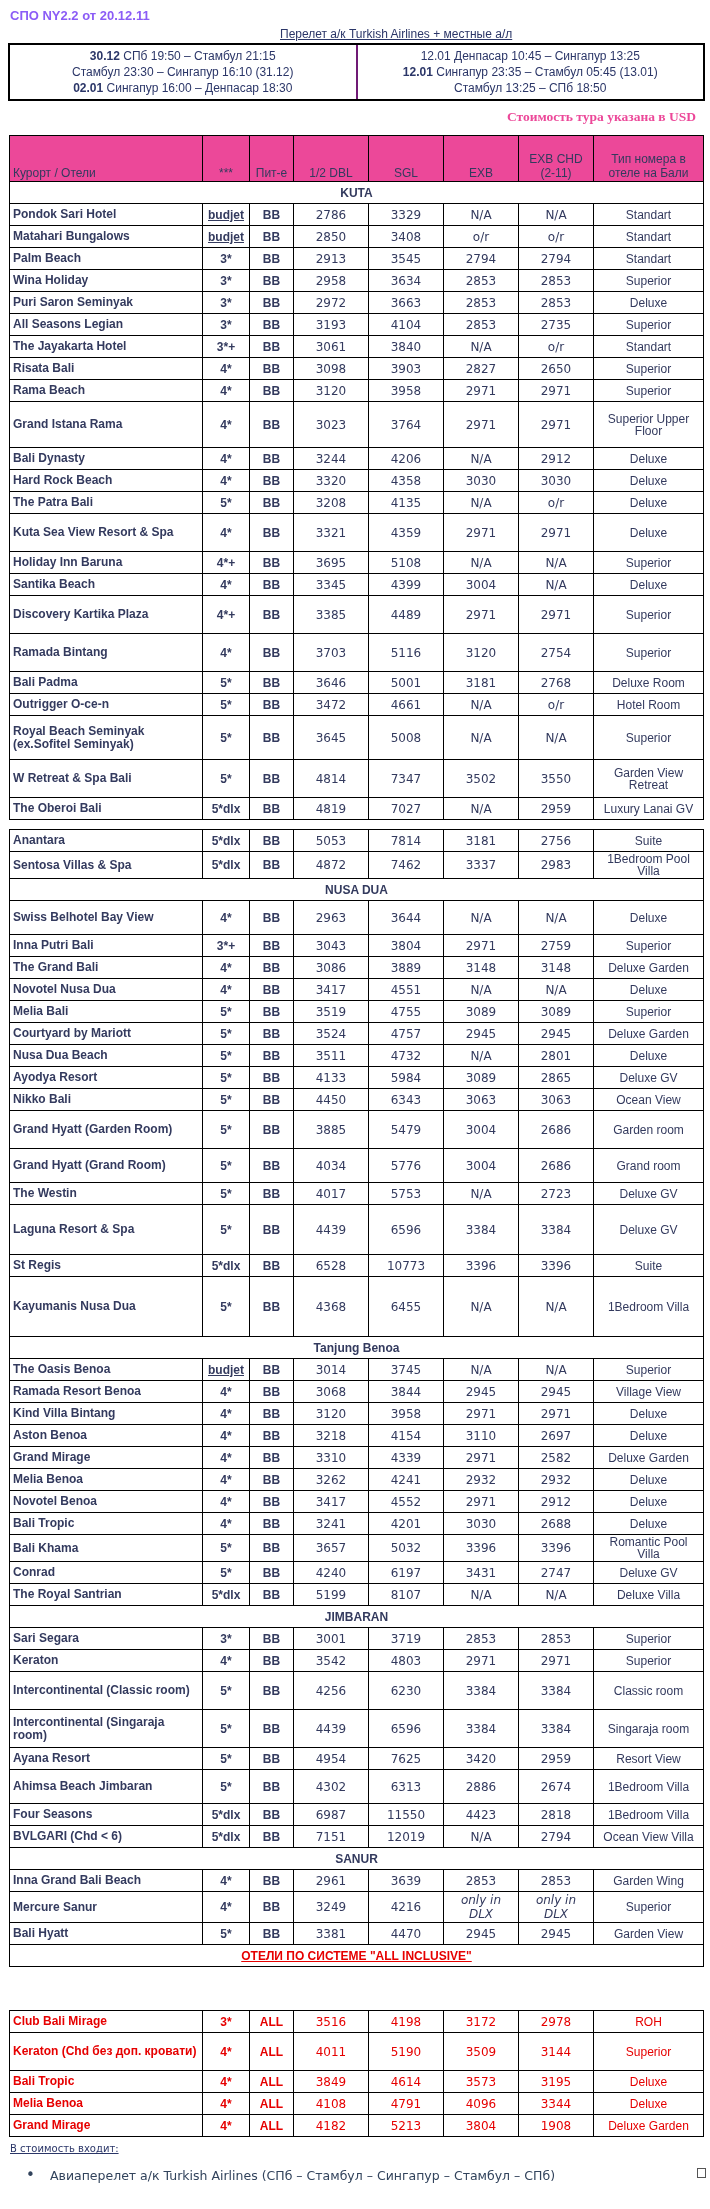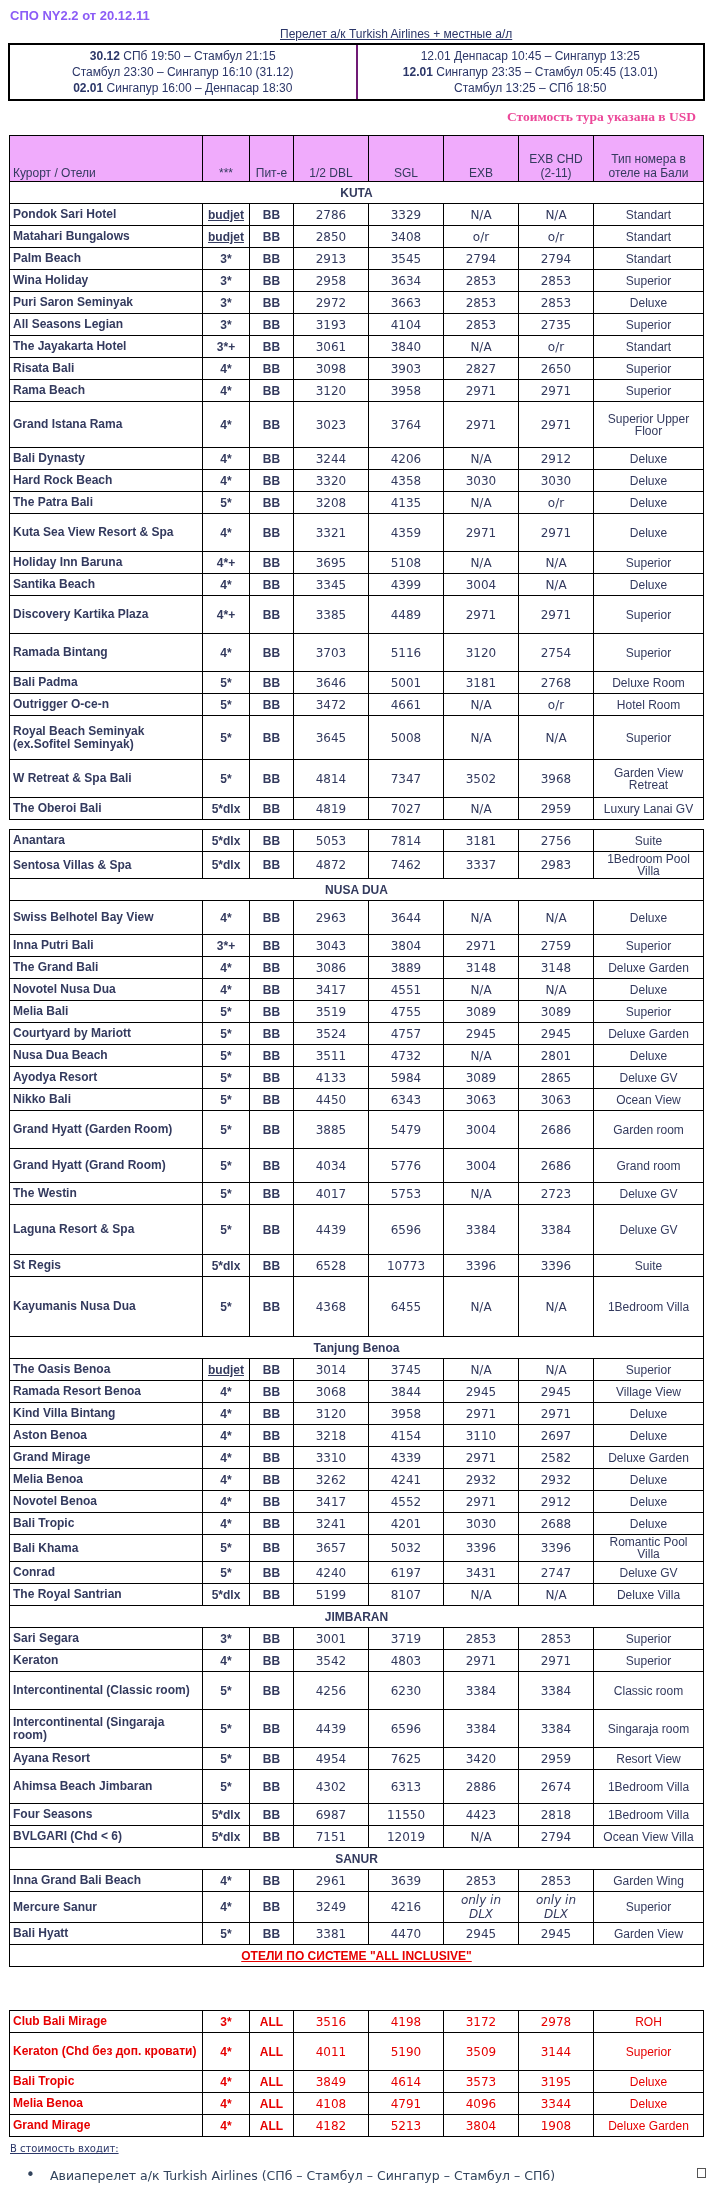--- a/index.html
+++ b/index.html
@@ -14,21 +14,21 @@
   .flight-col{flex:1;padding:3px 2px;text-align:center;font-size:12px;line-height:16px;color:#2b3668;}
   .flight-col.left{border-right:2px solid #701a75;}
   .fl-b{font-weight:bold;}
 
   .price-note{font-family:"Liberation Serif",serif;font-weight:bold;font-size:13.5px;
               color:#ec4899;text-align:right;padding:8px 6px 10px 0;}
 
   table.price{border-collapse:collapse;table-layout:fixed;width:694px;margin-left:1px;}
   table.price td{border:1px solid #000;font-size:12px;padding:1px 3px;overflow:hidden;
                  color:#333a5e;height:22px;box-sizing:border-box;}
-  td.c-head{font-size:11.5px;color:#333;background:#f0abfc;vertical-align:bottom;padding-bottom:3px;}
+  td.c-head{font-size:11.5px;color:#333;background:#ec4899;vertical-align:bottom;padding-bottom:3px;}
   tr.head-row td{height:46px;}
   td.c-sec{font-weight:bold;color:#111;text-align:center;font-size:12.5px;height:19px;}
   td.c-sec.red-sec{color:#e60000;text-decoration:underline;}
   td.c-name{font-weight:bold;color:#3333a0;text-align:left;line-height:13px;}
   td.c-star{font-weight:bold;color:#3333a0;text-align:center;}
   td.c-star .budjet{text-decoration:underline;}
   td.c-meal{font-weight:bold;color:#3333a0;text-align:center;}
   td.c-num{text-align:center;font-family:"DejaVu Sans",sans-serif;font-size:11.5px;}
   td.c-room{text-align:center;font-size:11px;line-height:12px;}
   .italic-note{font-style:italic;font-size:10.5px;}
@@ -304,21 +304,21 @@
           <td class="c-num">N/A</td>
           <td class="c-room">Superior</td>
         </tr>
         <tr style="height: 38px;">
           <td class="c-name">W Retreat &amp; Spa Bali</td>
           <td class="c-star"><span>5*</span></td>
           <td class="c-meal">BB</td>
           <td class="c-num">4814</td>
           <td class="c-num">7347</td>
           <td class="c-num">3502</td>
-          <td class="c-num">3968</td>
+          <td class="c-num">3550</td>
           <td class="c-room">Garden View Retreat</td>
         </tr>
         <tr>
           <td class="c-name">The Oberoi Bali</td>
           <td class="c-star"><span>5*dlx</span></td>
           <td class="c-meal">BB</td>
           <td class="c-num">4819</td>
           <td class="c-num">7027</td>
           <td class="c-num">N/A</td>
           <td class="c-num">2959</td>

